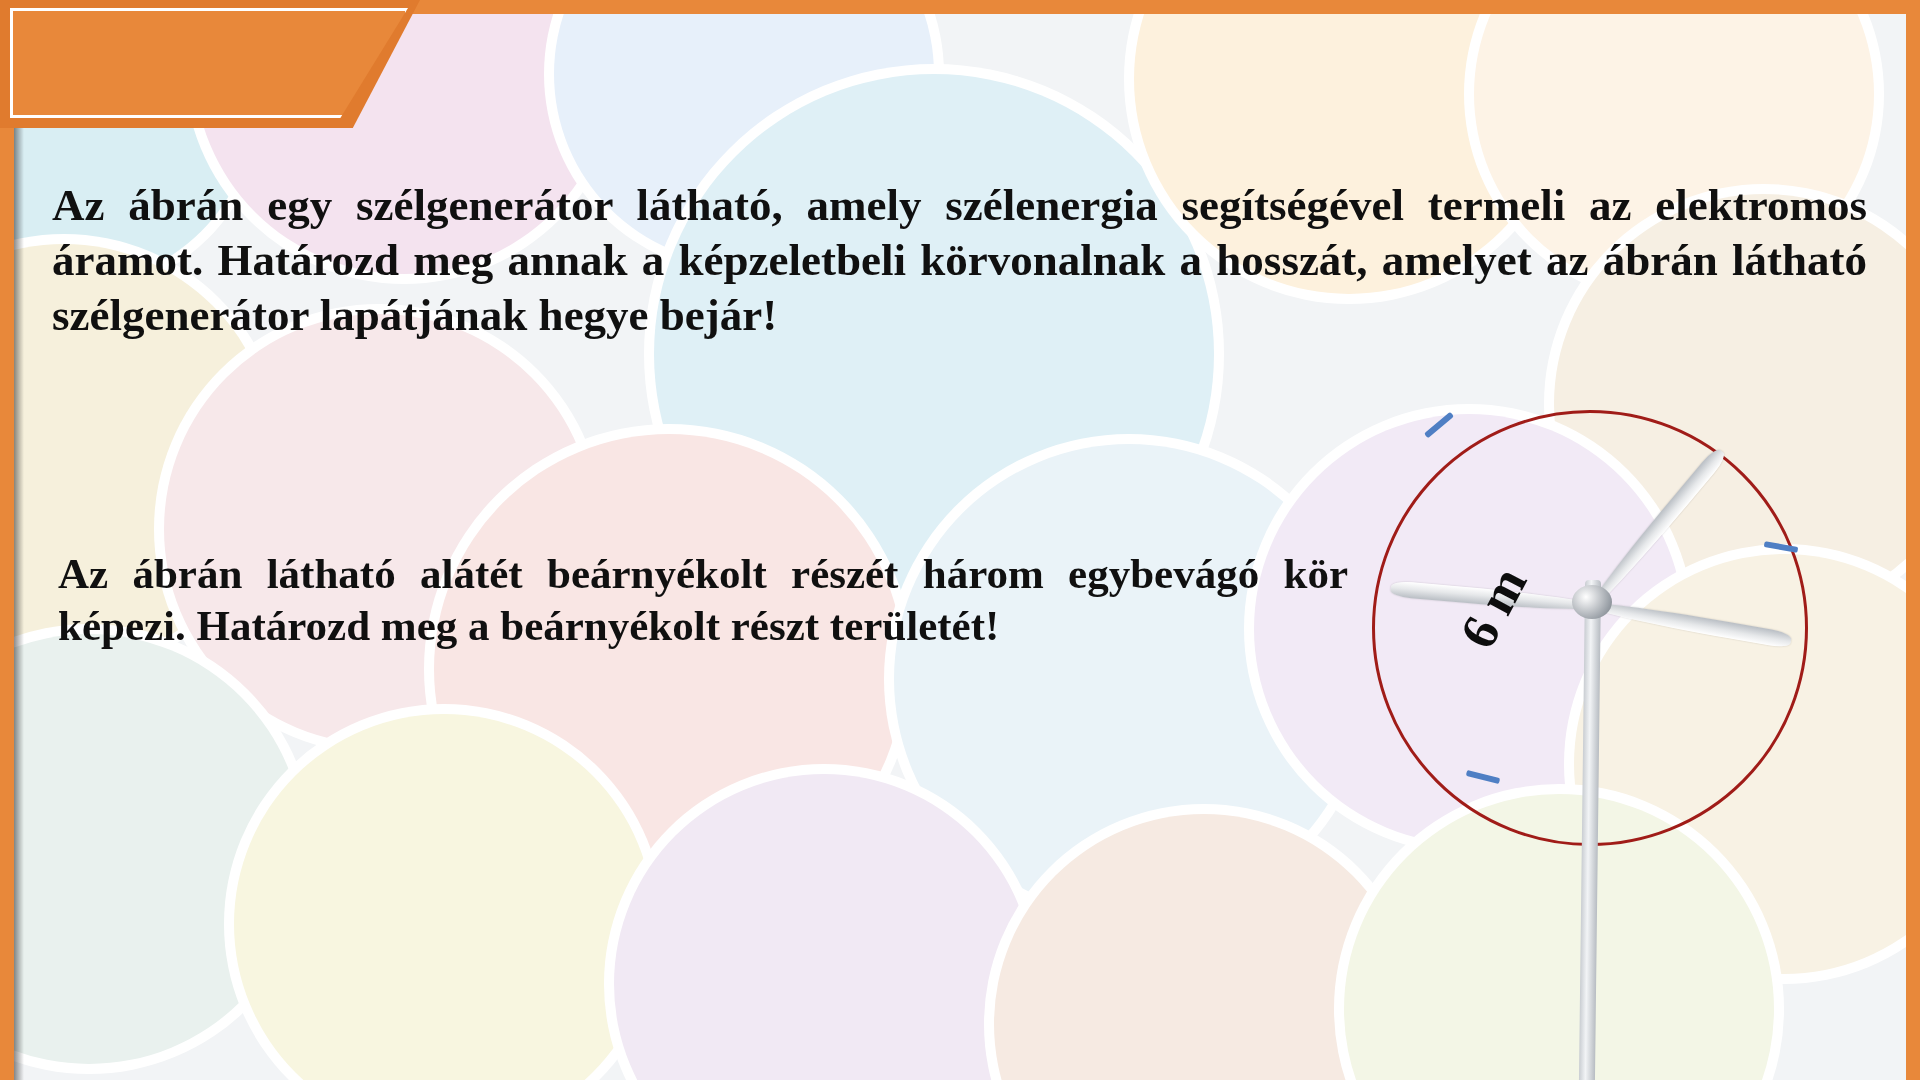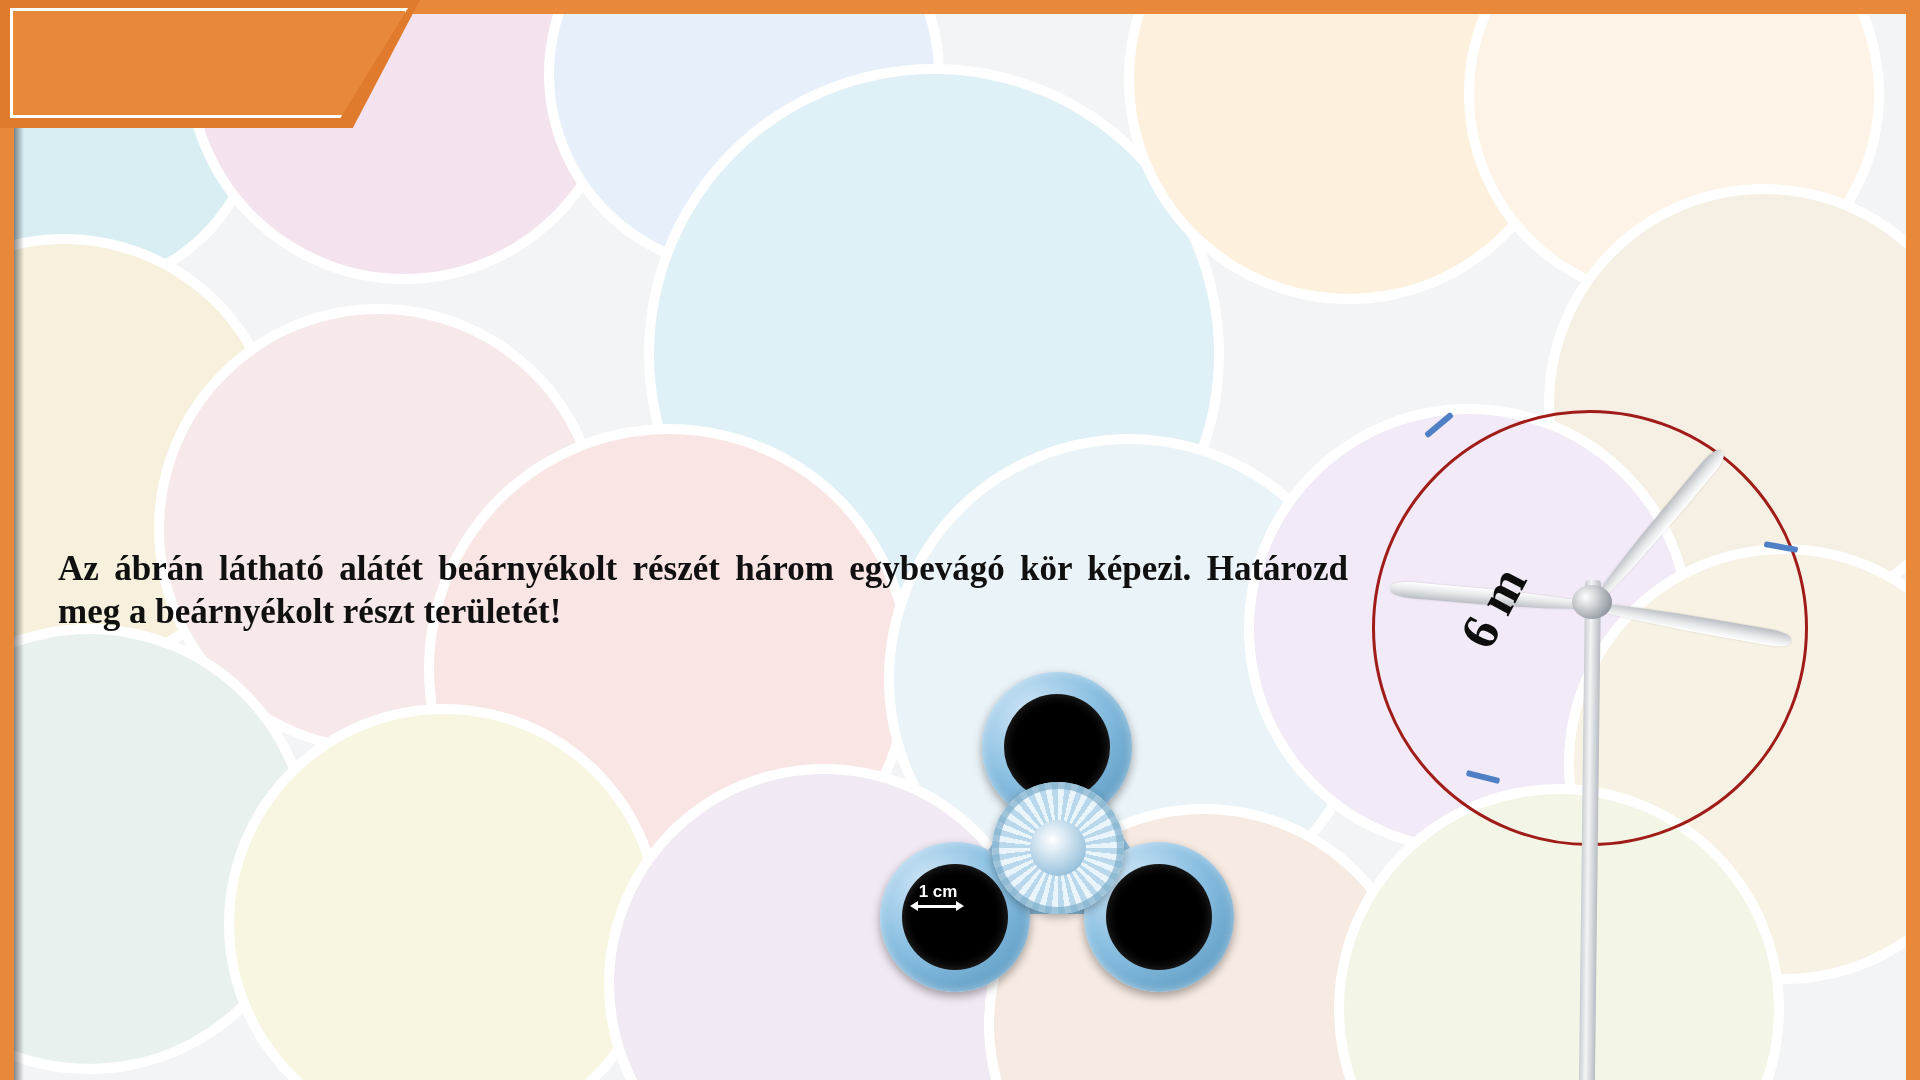--- a/index.html
+++ b/index.html
@@ -91,21 +91,21 @@
   #q1 {
     left: 52px;
     top: 178px;
     width: 1815px;
     font-size: 45px;
   }
   #q2 {
     left: 58px;
     top: 548px;
     width: 1290px;
-    font-size: 35px;
+    font-size: 43px;
   }
 
   
   #turbine-figure {
     position: absolute;
     right: 0px;
     top: 380px;
     width: 560px;
     height: 700px;
   }
@@ -318,57 +318,34 @@
     <div class="bub" style="left:1330px; top:780px; width:430px; height:430px; background:#f3f6e6;"></div>
   </div>
 
   <div id="page-edge"></div>
 
   <div id="title-tag">
     <div id="title-tag-inner"></div>
   </div>
   <div id="title-text">A KÖR</div>
 
+  <div class="qtext" id="q1">Az ábrán egy szélgenerátor látható, amely szélenergia segítségével termeli az elektromos áramot. Határozd meg annak a képzeletbeli körvonalnak a hosszát, amelyet az ábrán látható szélgenerátor lapátjának hegye bejár!</div>
 
   <div class="qtext" id="q2">Az ábrán látható alátét beárnyékolt részét három egybevágó kör képezi. Határozd meg a beárnyékolt részt területét!</div>
 
   <div id="turbine-figure">
     <div id="turbine-circle"></div>
 
     <div class="blade-tick" id="tick-a"></div>
     <div class="blade-tick" id="tick-b"></div>
     <div class="blade-tick" id="tick-c"></div>
 
     <div id="mast"></div>
     <div class="blade" id="blade1"></div>
     <div class="blade" id="blade2"></div>
     <div class="blade" id="blade3"></div>
     <div id="hub"></div>
 
     <div class="radius-label" id="label-6m">6 m</div>
   </div>
 
-  <div id="spinner-figure">
-    <div id="sp-body"></div>
-
-    <div class="sp-lobe" id="lobe-top">
-      <div class="sp-hole"></div>
-    </div>
-    <div class="sp-lobe" id="lobe-left">
-      <div class="sp-hole"></div>
-    </div>
-    <div class="sp-lobe" id="lobe-right">
-      <div class="sp-hole"></div>
-    </div>
-
-    <div id="sp-hub"></div>
-
-    <div id="sp-measure">
-      <span class="cm-label">1 cm</span>
-      <span class="cm-arrow">
-        <span class="head-l"></span>
-        <span class="bar"></span>
-        <span class="head-r"></span>
-      </span>
-    </div>
-  </div>
 
 </div>
 
 </body></html>

